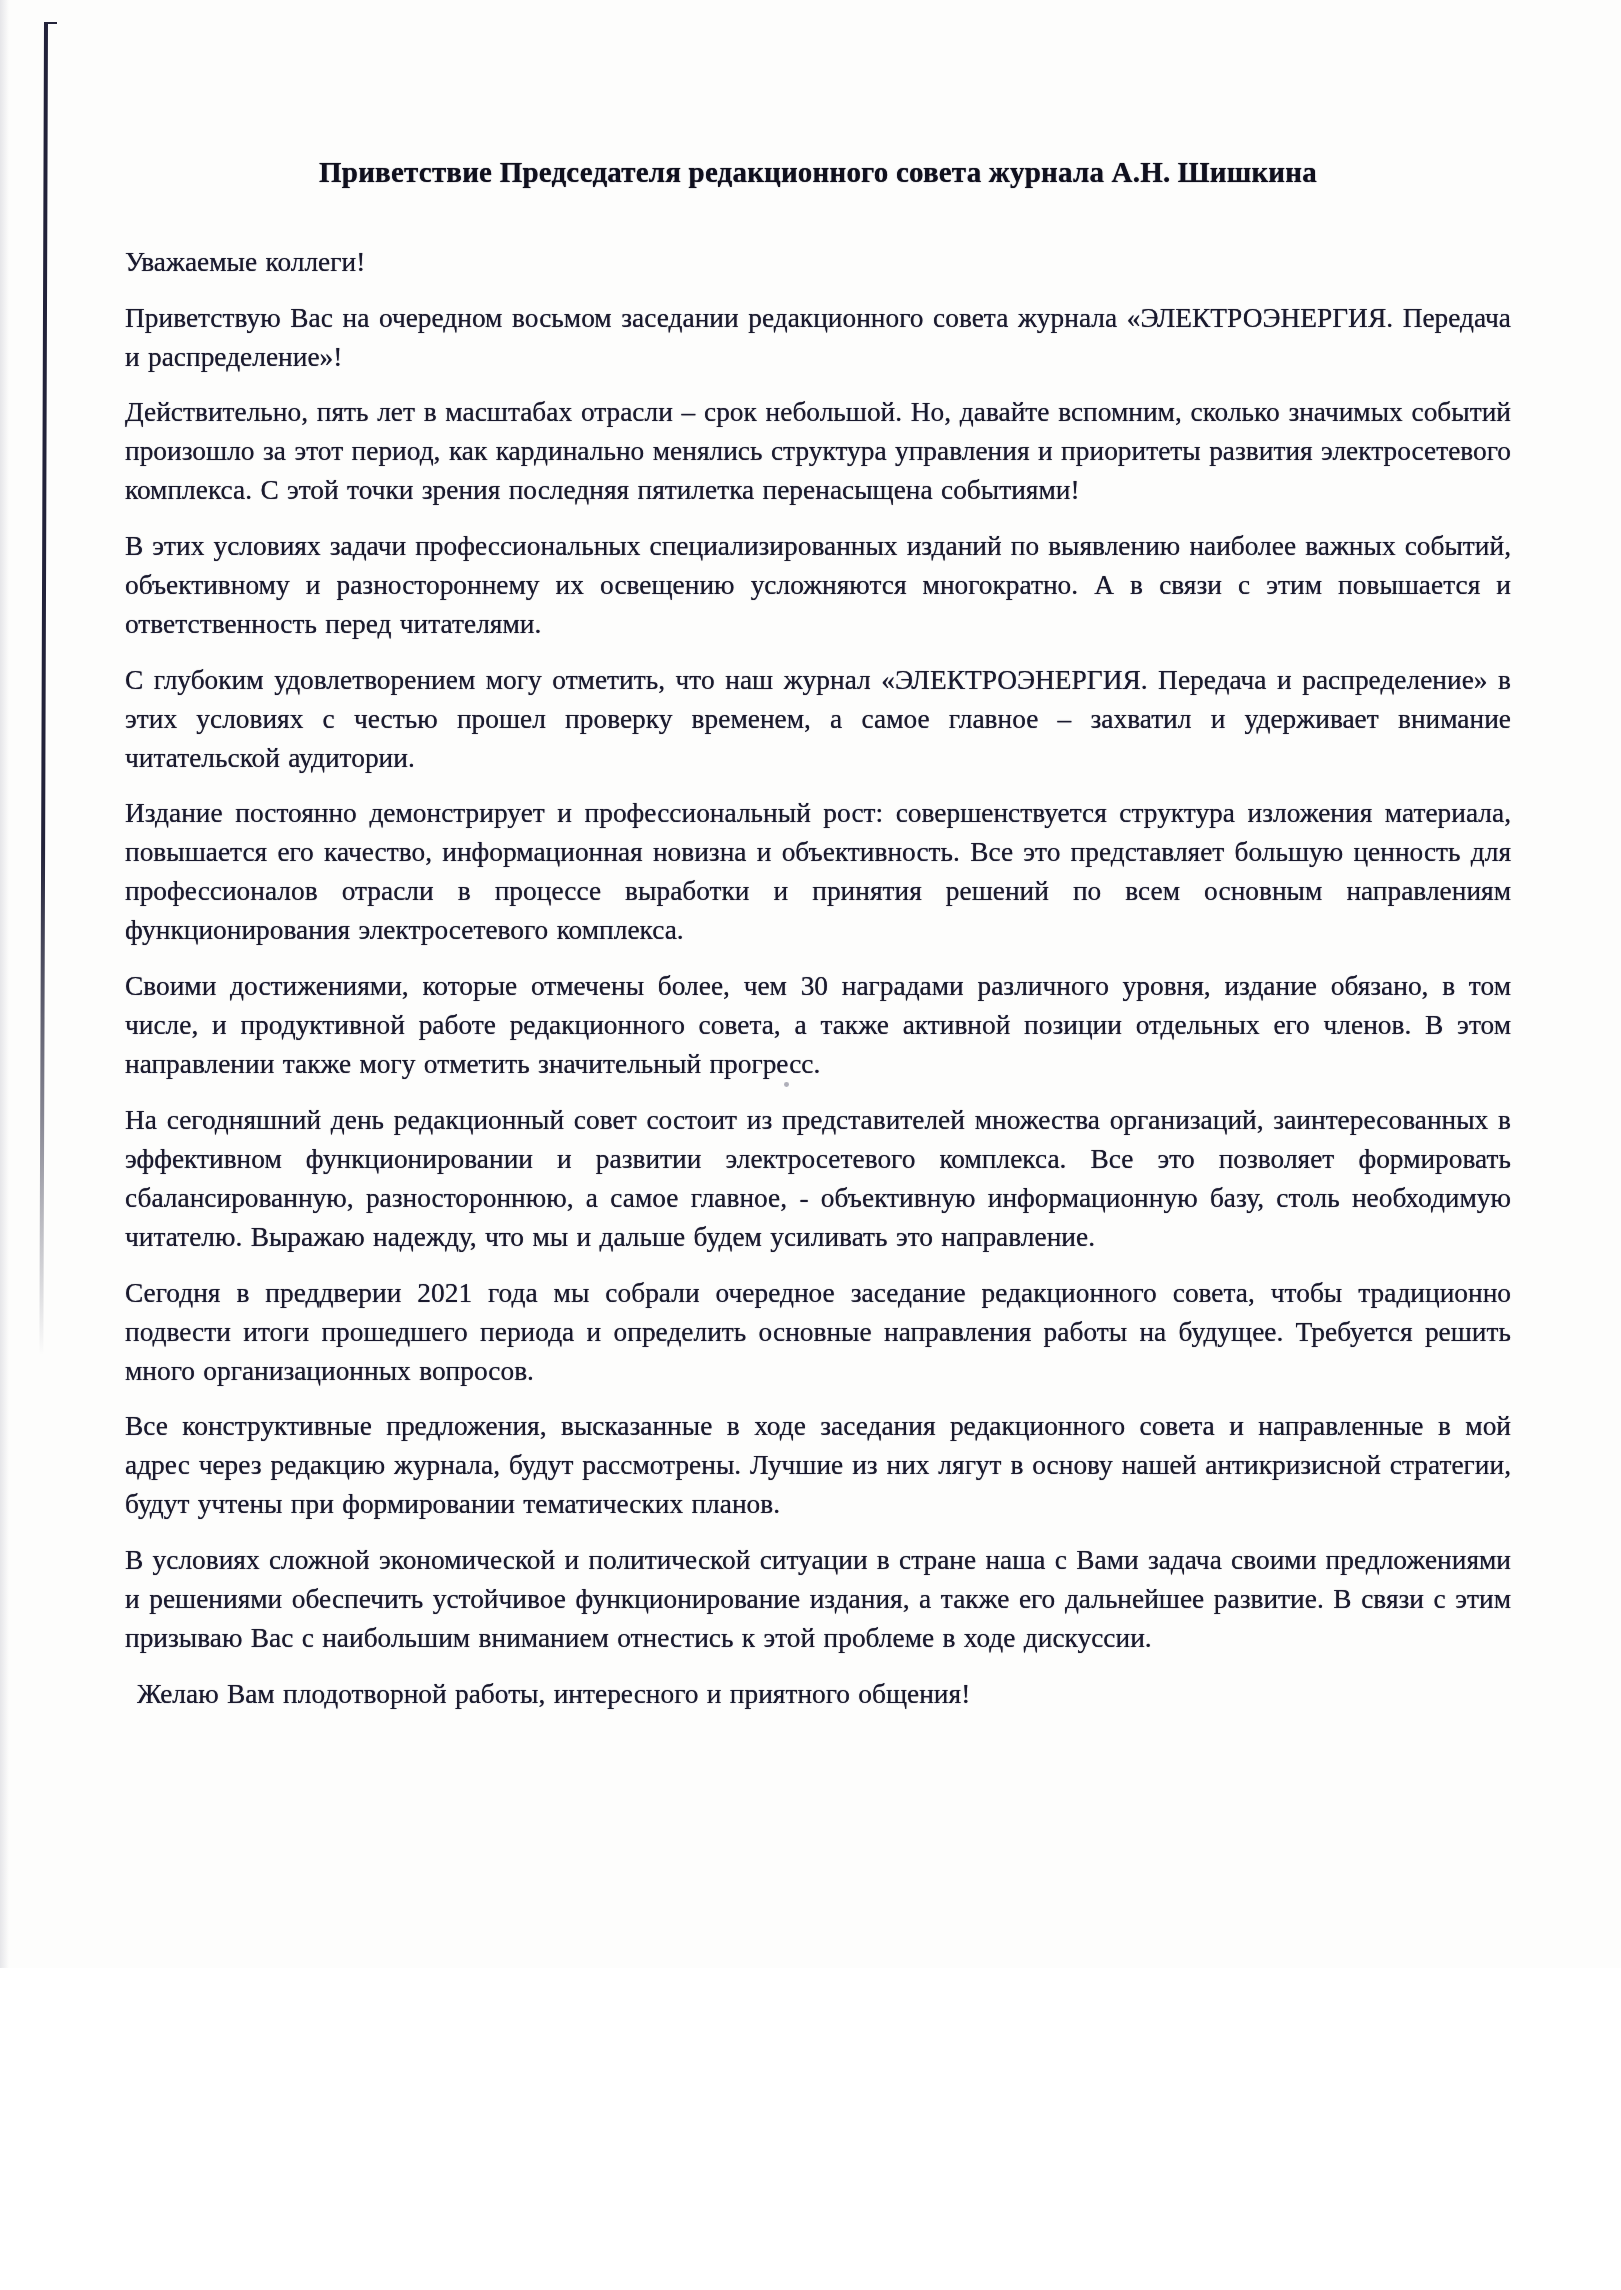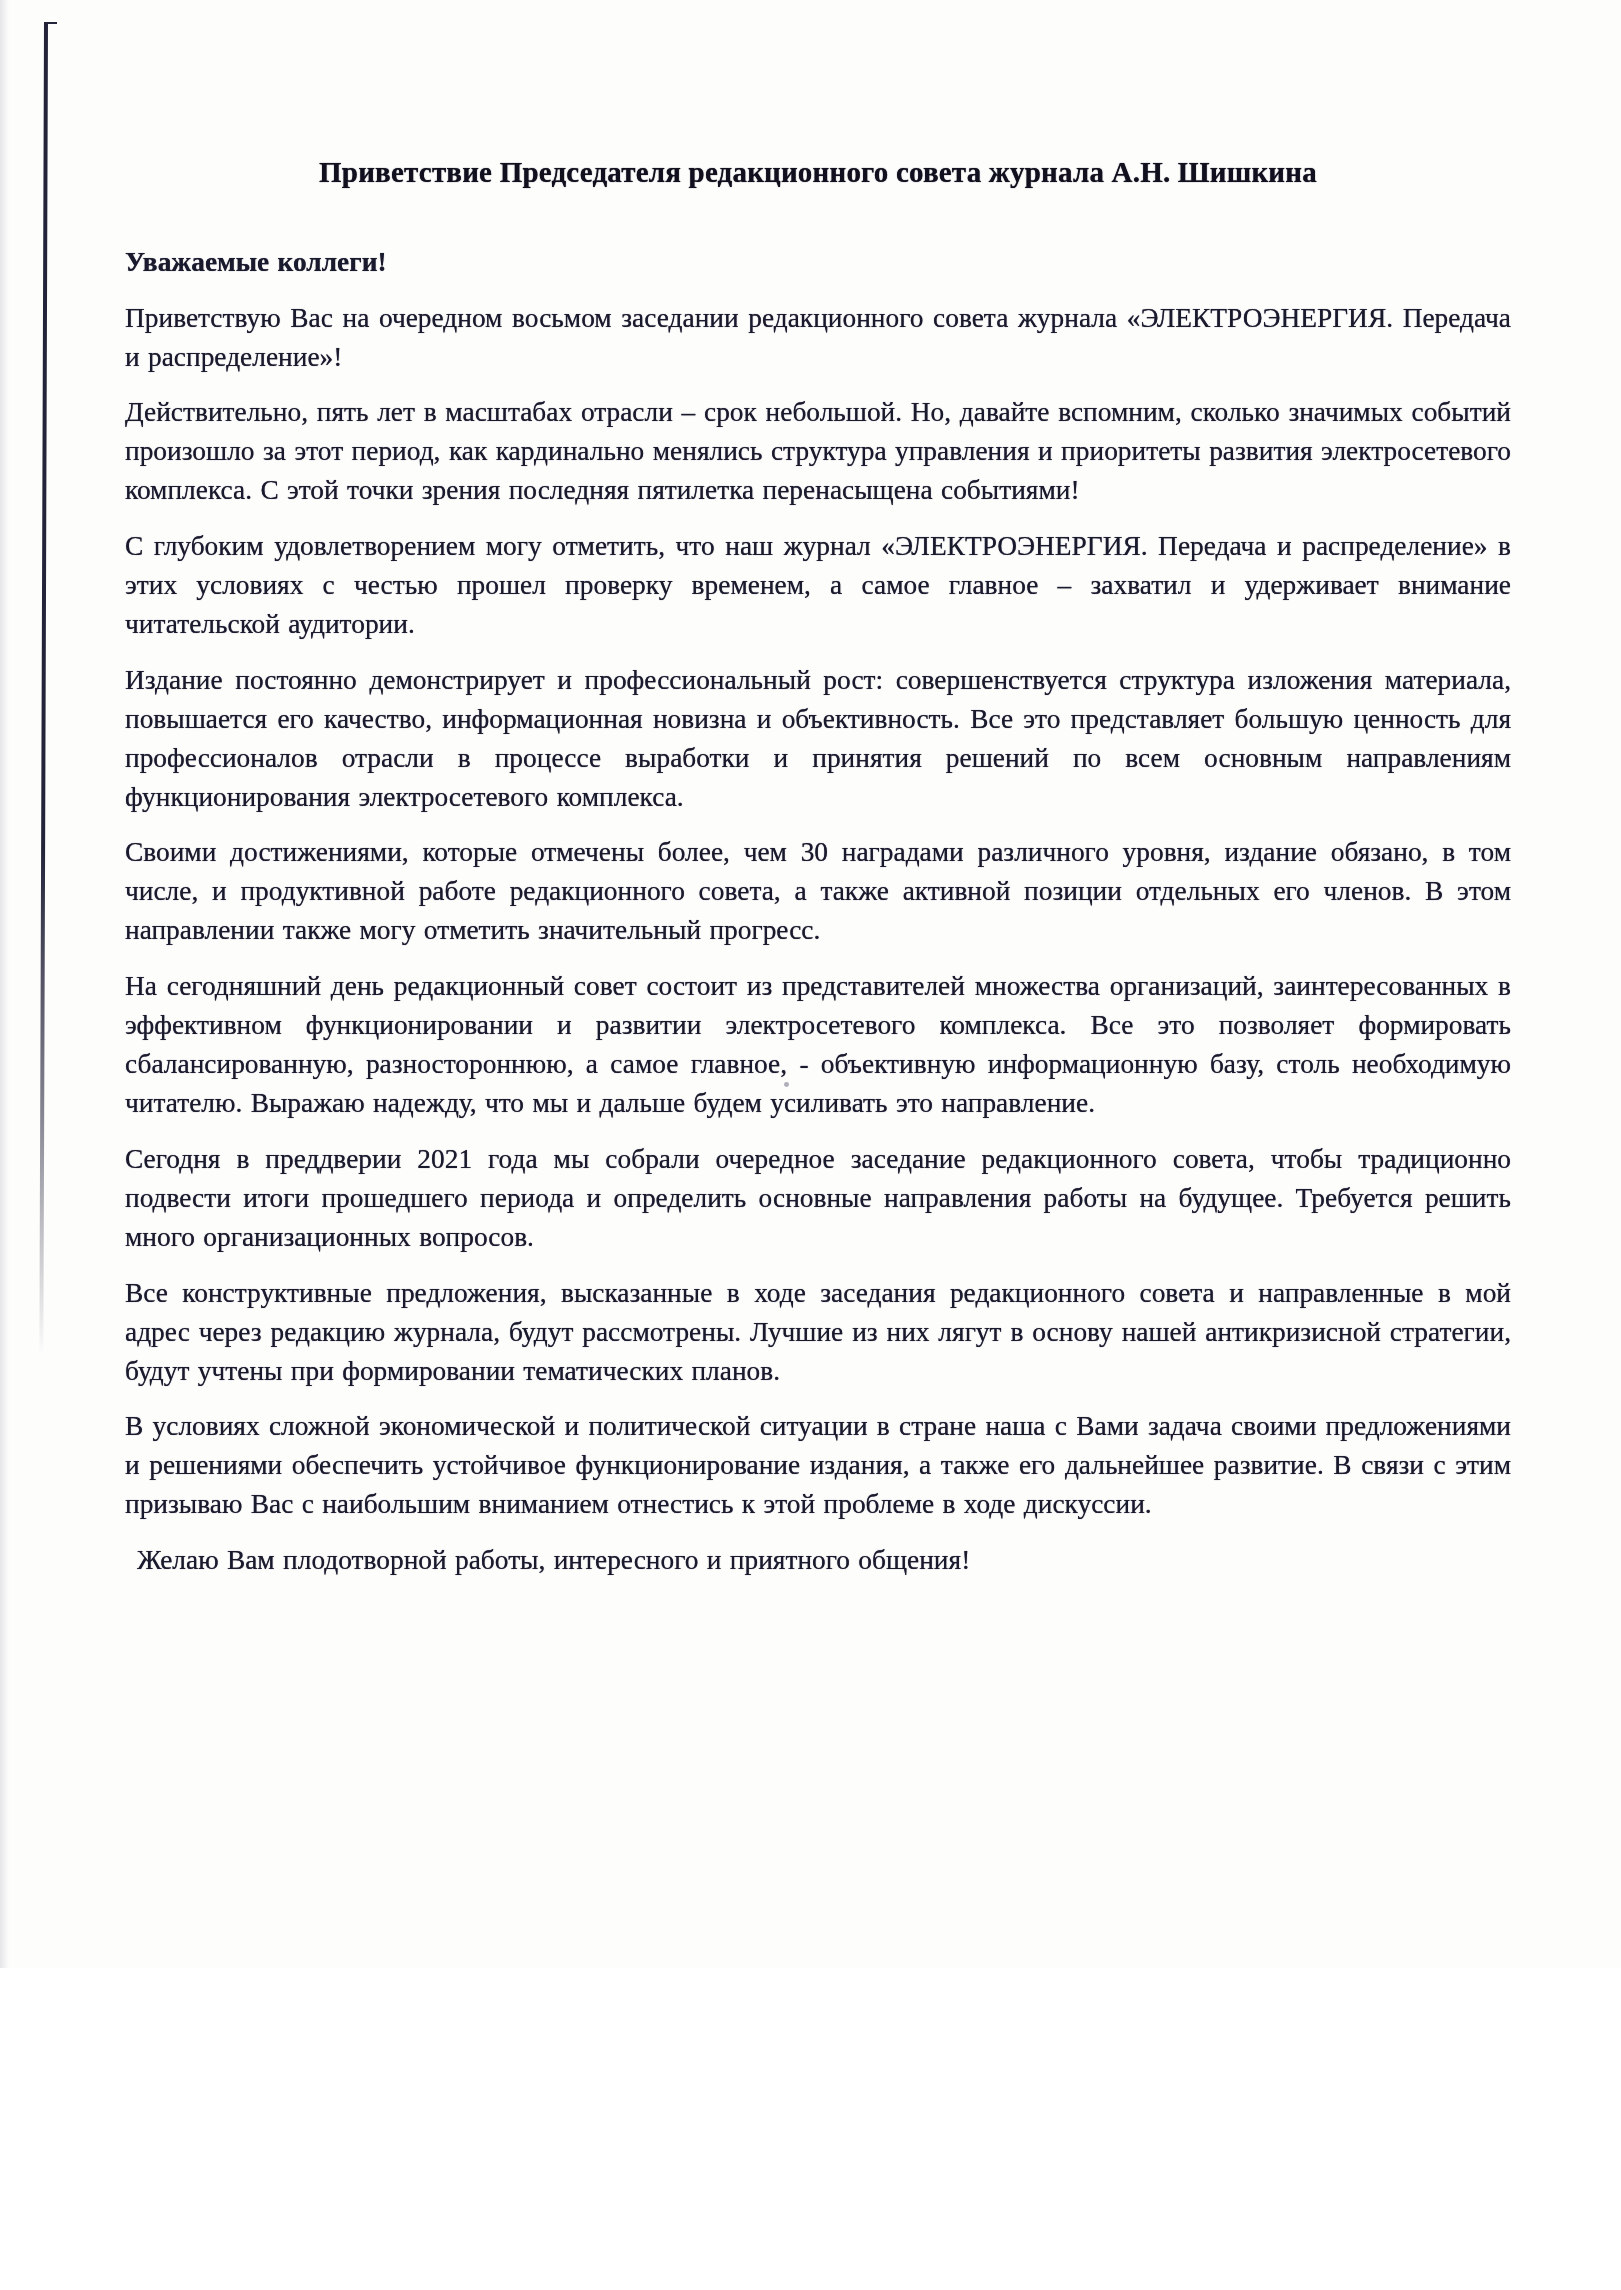--- a/index.html
+++ b/index.html
@@ -62,21 +62,21 @@
   .doc-title {
     font-size: 29px;
     font-weight: bold;
     text-align: center;
     color: #10101e;
     margin: 0 0 51px 0;
     letter-spacing: 0.2px;
     text-shadow: 0 0 1px rgba(16,16,30,0.9);
   }
 
-  .salutation { margin: 0 0 9.8px 0; font-weight: bold; }
+  .salutation { margin: 0 0 9.8px 0; }
 
   .body-par { margin: 0 0 16.7px 0; word-spacing: 1.5px; }
 
   .closing { margin: 12px; }
 
   
   .sig-svg {
     position: absolute;
     left: 882px; top: 2000px;
     width: 739px; height: 291px;
@@ -102,20 +102,21 @@
   <div class="scan-line-tick"></div>
   <div class="speck"></div>
 
   <div class="content">
     <h1 class="doc-title">Приветствие Председателя редакционного совета журнала А.Н. Шишкина</h1>
 
     <p class="body-par salutation">Уважаемые коллеги!</p>
 
     <p class="body-par">Приветствую Вас на очередном восьмом заседании редакционного совета журнала «ЭЛЕКТРОЭНЕРГИЯ. Передача и распределение»!</p>
     <p class="body-par">Действительно, пять лет в масштабах отрасли – срок небольшой. Но, давайте вспомним, сколько значимых событий произошло за этот период, как кардинально менялись структура управления и приоритеты развития электросетевого комплекса. С этой точки зрения последняя пятилетка перенасыщена событиями!</p>
+    <p class="body-par">В этих условиях задачи профессиональных специализированных изданий по выявлению наиболее важных событий, объективному и разностороннему их освещению усложняются многократно. А в связи с этим повышается и ответственность перед читателями.</p>
     <p class="body-par">С глубоким удовлетворением могу отметить, что наш журнал «ЭЛЕКТРОЭНЕРГИЯ. Передача и распределение» в этих условиях с честью прошел проверку временем, а самое главное – захватил и удерживает внимание читательской аудитории.</p>
     <p class="body-par">Издание постоянно демонстрирует и профессиональный рост: совершенствуется структура изложения материала, повышается его качество, информационная новизна и объективность. Все это представляет большую ценность для профессионалов отрасли в процессе выработки и принятия решений по всем основным направлениям функционирования электросетевого комплекса.</p>
     <p class="body-par">Своими достижениями, которые отмечены более, чем 30 наградами различного уровня, издание обязано, в том числе, и продуктивной работе редакционного совета, а также активной позиции отдельных его членов. В этом направлении также могу отметить значительный прогресс.</p>
     <p class="body-par">На сегодняшний день редакционный совет состоит из представителей множества организаций, заинтересованных в эффективном функционировании и развитии электросетевого комплекса. Все это позволяет формировать сбалансированную, разностороннюю, а самое главное, - объективную информационную базу, столь необходимую читателю. Выражаю надежду, что мы и дальше будем усиливать это направление.</p>
     <p class="body-par">Сегодня в преддверии 2021 года мы собрали очередное заседание редакционного совета, чтобы традиционно подвести итоги прошедшего периода и определить основные направления работы на будущее. Требуется решить много организационных вопросов.</p>
     <p class="body-par">Все конструктивные предложения, высказанные в ходе заседания редакционного совета и направленные в мой адрес через редакцию журнала, будут рассмотрены. Лучшие из них лягут в основу нашей антикризисной стратегии, будут учтены при формировании тематических планов.</p>
     <p class="body-par">В условиях сложной экономической и политической ситуации в стране наша с Вами задача своими предложениями и решениями обеспечить устойчивое функционирование издания, а также его дальнейшее развитие. В связи с этим призываю Вас с наибольшим вниманием отнестись к этой проблеме в ходе дискуссии.</p>
 
     <p class="body-par closing">Желаю Вам плодотворной работы, интересного и приятного общения!</p>
   </div>

